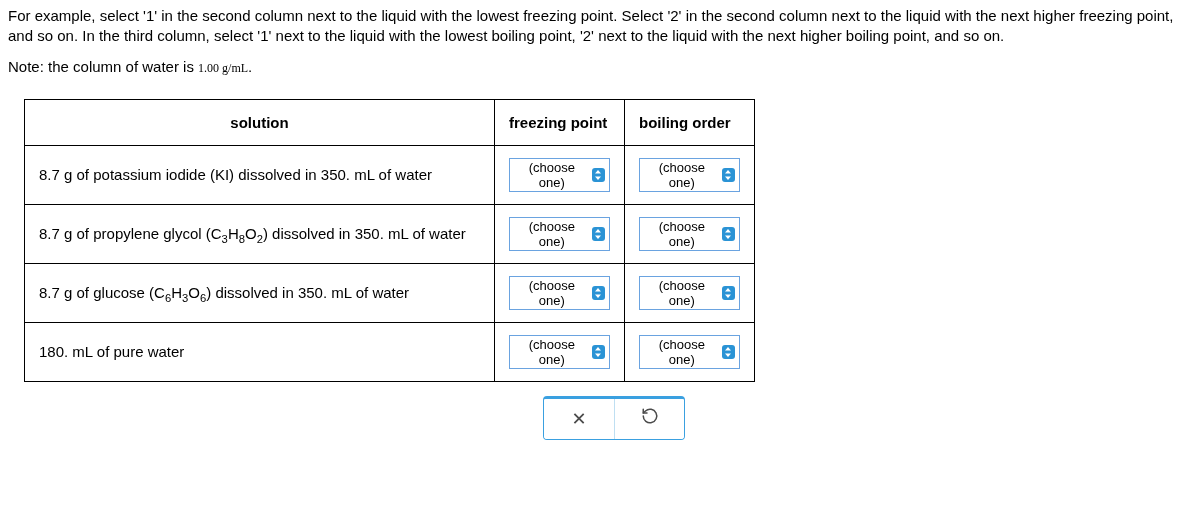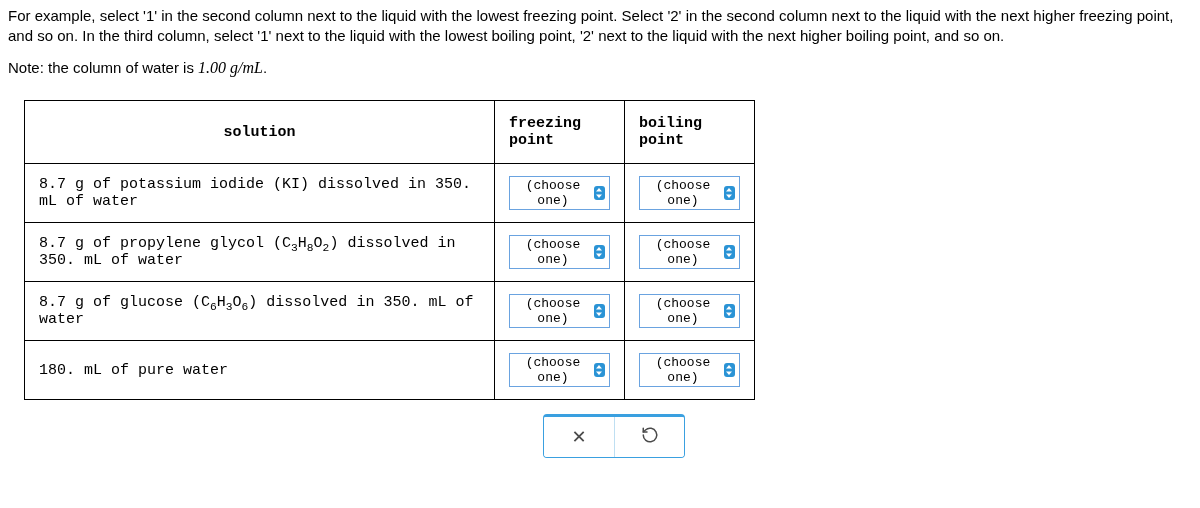--- a/index.html
+++ b/index.html
@@ -8,33 +8,32 @@
     padding: 6px 8px;
     font-family: Arial, Helvetica, sans-serif;
     font-size: 15px;
     color: #000;
     background: #fff;
     width: 1200px;
   }
   .intro p { margin: 0 0  10px 0; line-height: 1.35; }
   .intro p.note { margin-top: 10px; }
   .note-label { }
-  .density { font-family: 'Times New Roman', Times, serif; font-size: 16px; font-style: italic; }
+  .density { font-family: 'Times New Roman', Times, serif; font-size: 12px; }
   table.main {
     border-collapse: collapse;
     margin-top: 22px;
     margin-left: 16px;
   }
   table.main th, table.main td {
     border: 1.5px solid #000;
     padding: 12px 14px;
     text-align: left;
     vertical-align: middle;
     font-size: 15px;
-    font-family: Liberation Mono, monospace;
   }
   table.main th {
     font-weight: bold;
     text-align: center;
     padding: 14px 14px;
   }
   table.main th:first-child { width: 470px; }
   table.main th:nth-child(2),
   table.main th:nth-child(3) { width: 130px; text-align:left; }
   table.main td:nth-child(2),
@@ -93,21 +92,21 @@
   <p class="note">
     <span class="note-label">Note:</span><span> the column of water is </span><span class="density">1.00 g/mL</span><span>.</span>
   </p>
 </div>
 
 <table class="main">
   <thead>
     <tr>
       <th>solution</th>
       <th>freezing point</th>
-      <th>boiling point</th>
+      <th>boiling order</th>
     </tr>
   </thead>
   <tbody id="tbody">
       <tr>
         <td>8.7 g of potassium iodide (KI) dissolved in 350. mL of water</td>
         <td><span class="chooser">
             <span>(choose one)</span>
             <span class="up-down">
               <svg width="8" height="10" viewBox="0 0 8 10">
                 <polygon points="4,0 7,3.5 1,3.5" fill="#fff"></polygon>

